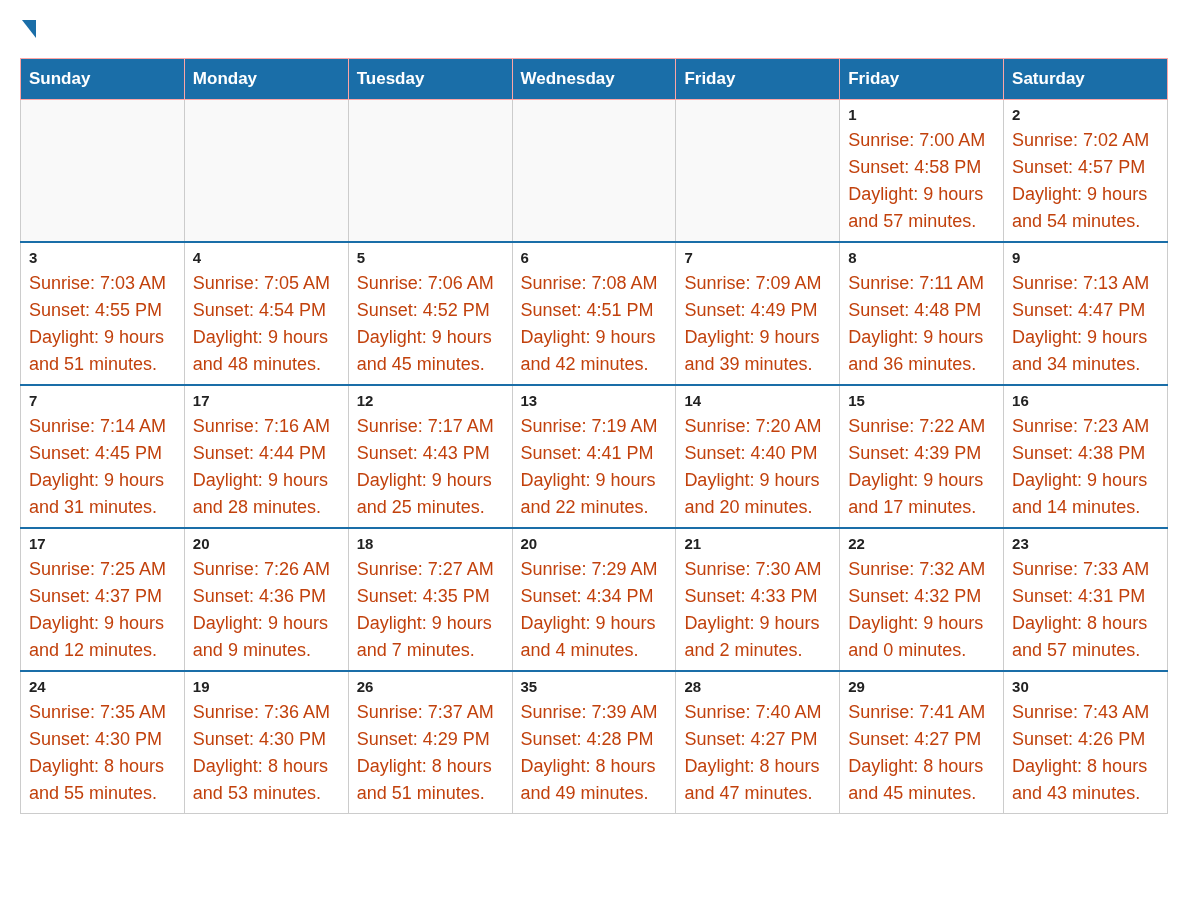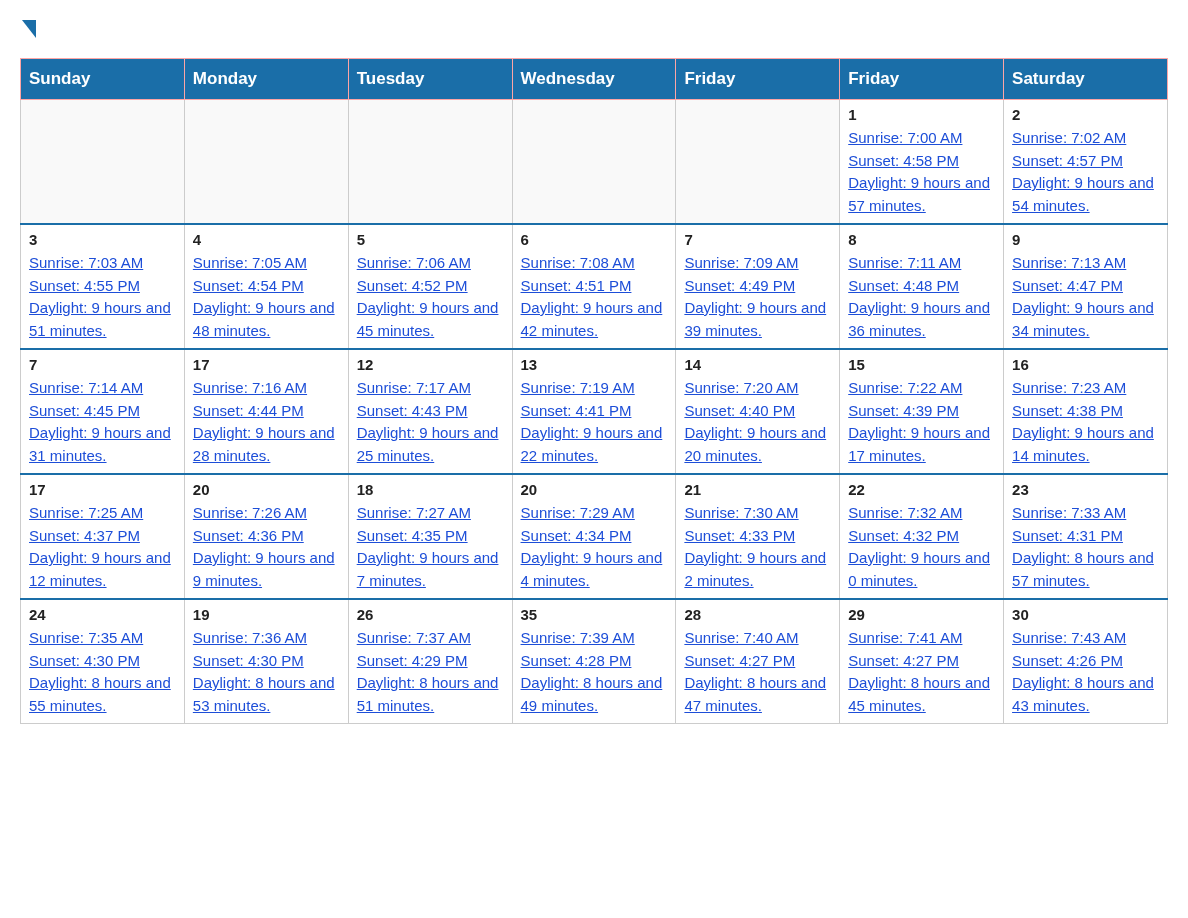--- a/index.html
+++ b/index.html
@@ -80,24 +80,23 @@
       font-size: 13px;
       color: #333;
     }
     .day-num {
       font-size: 15px;
       font-weight: bold;
       color: #222;
       margin-bottom: 4px;
     }
     .day-info {
-      font-size: 15px;
-      color: #1d4ed8;
+      font-size: 18px;
+      color: #c2410c;
       line-height: 1.5;
-      text-decoration: underline;
     }
     .empty-cell {
       background: #f9f9f9;
     }
     .row-border-top td {
       border-top: 2px solid #1a6ea8;
     }
   </style>
 </head>
 <body>

